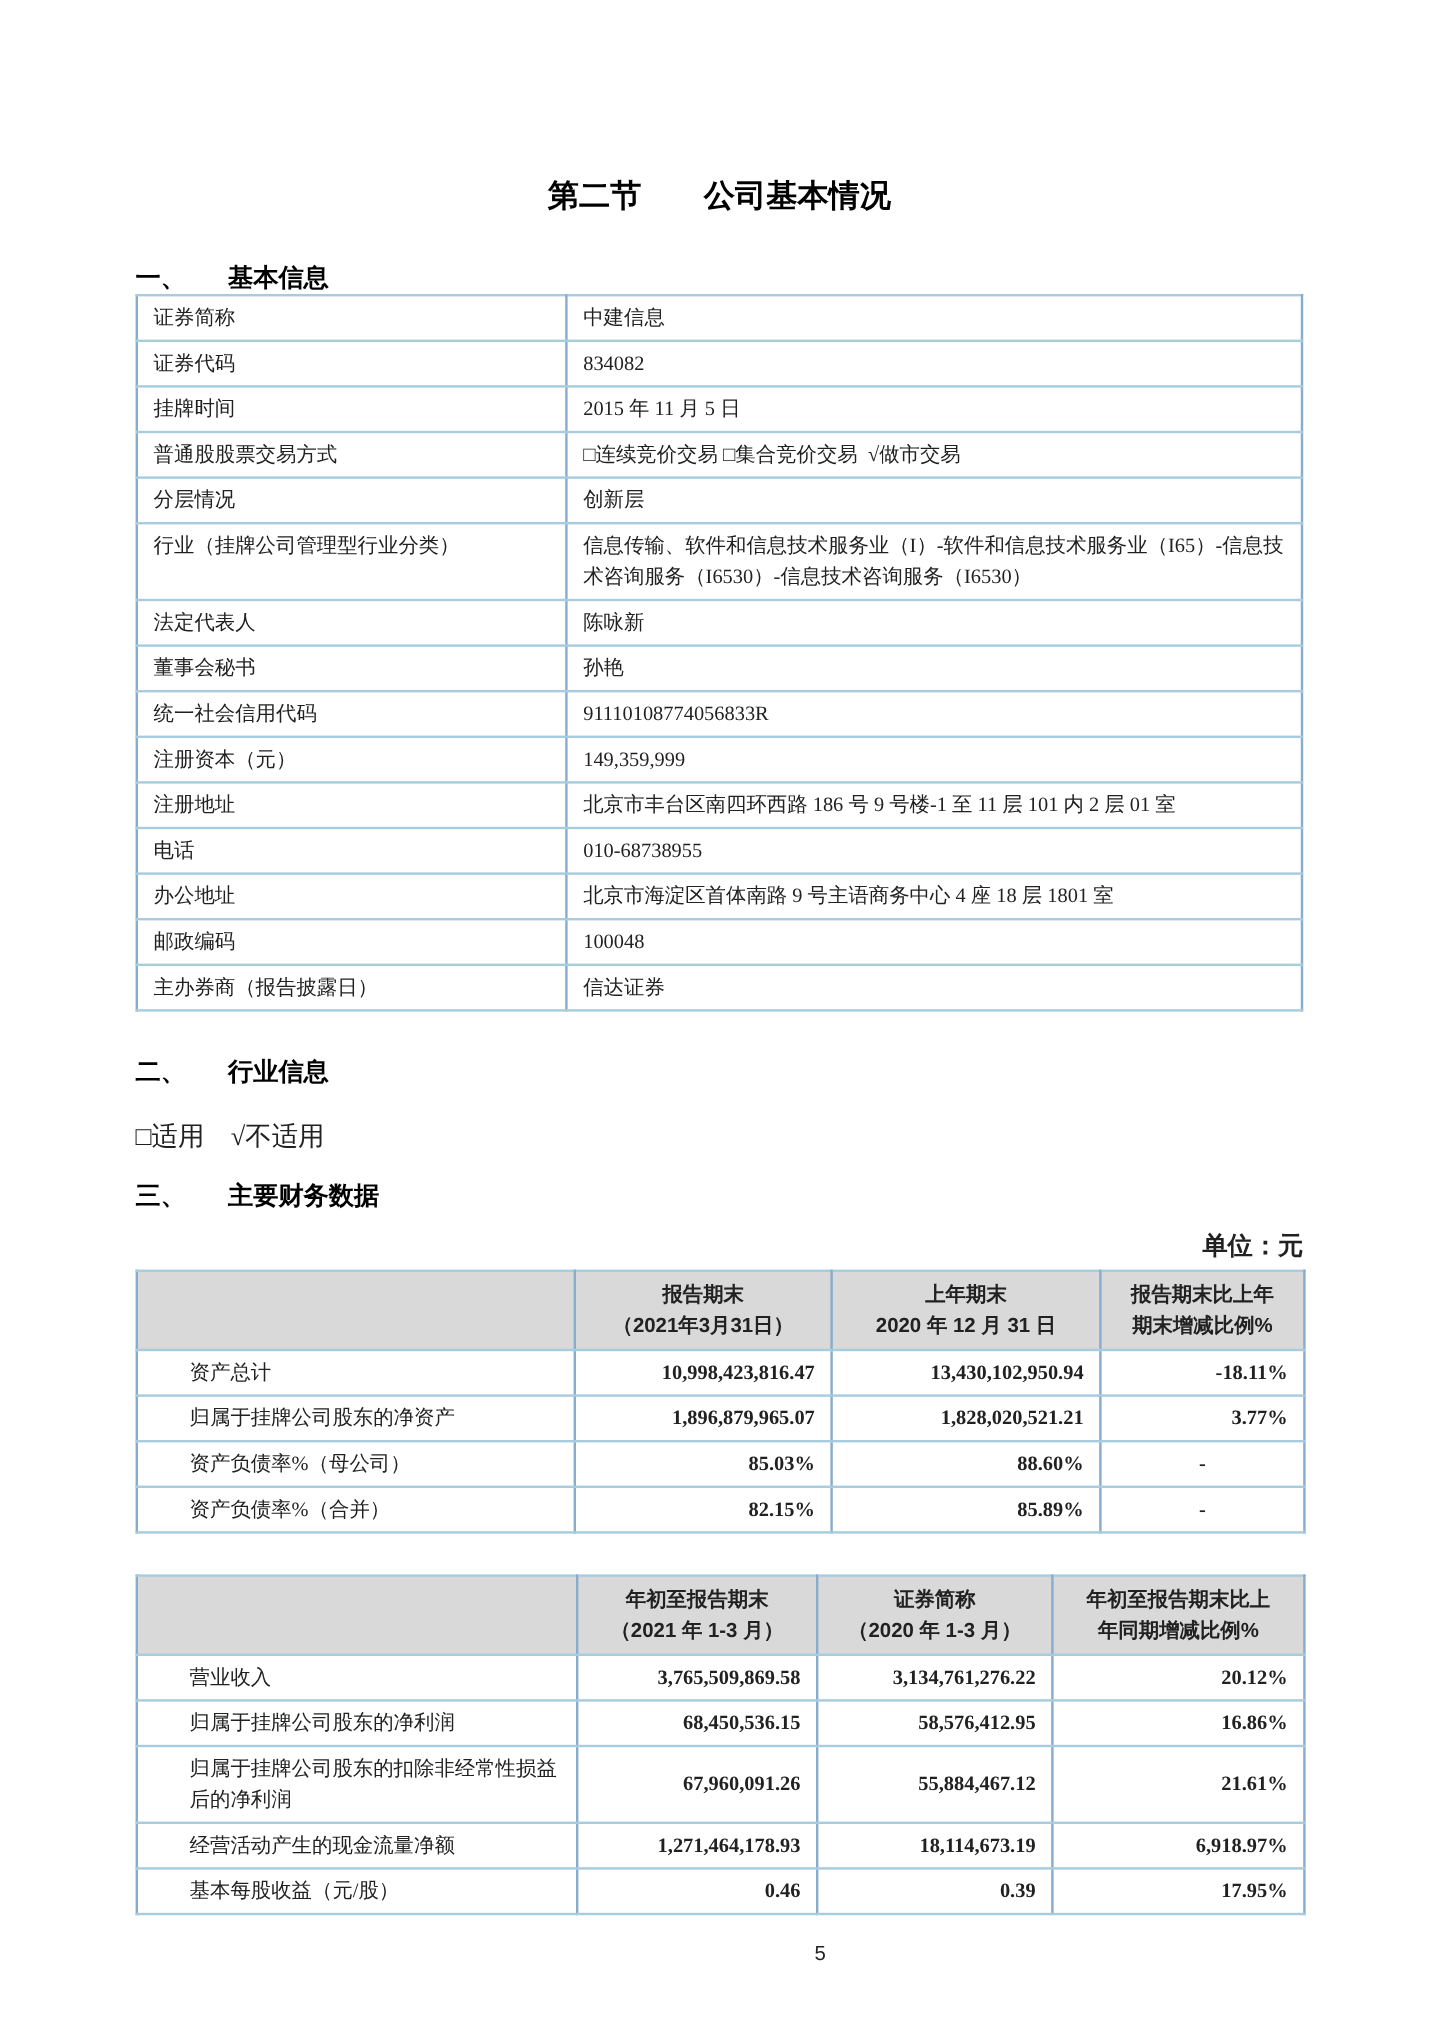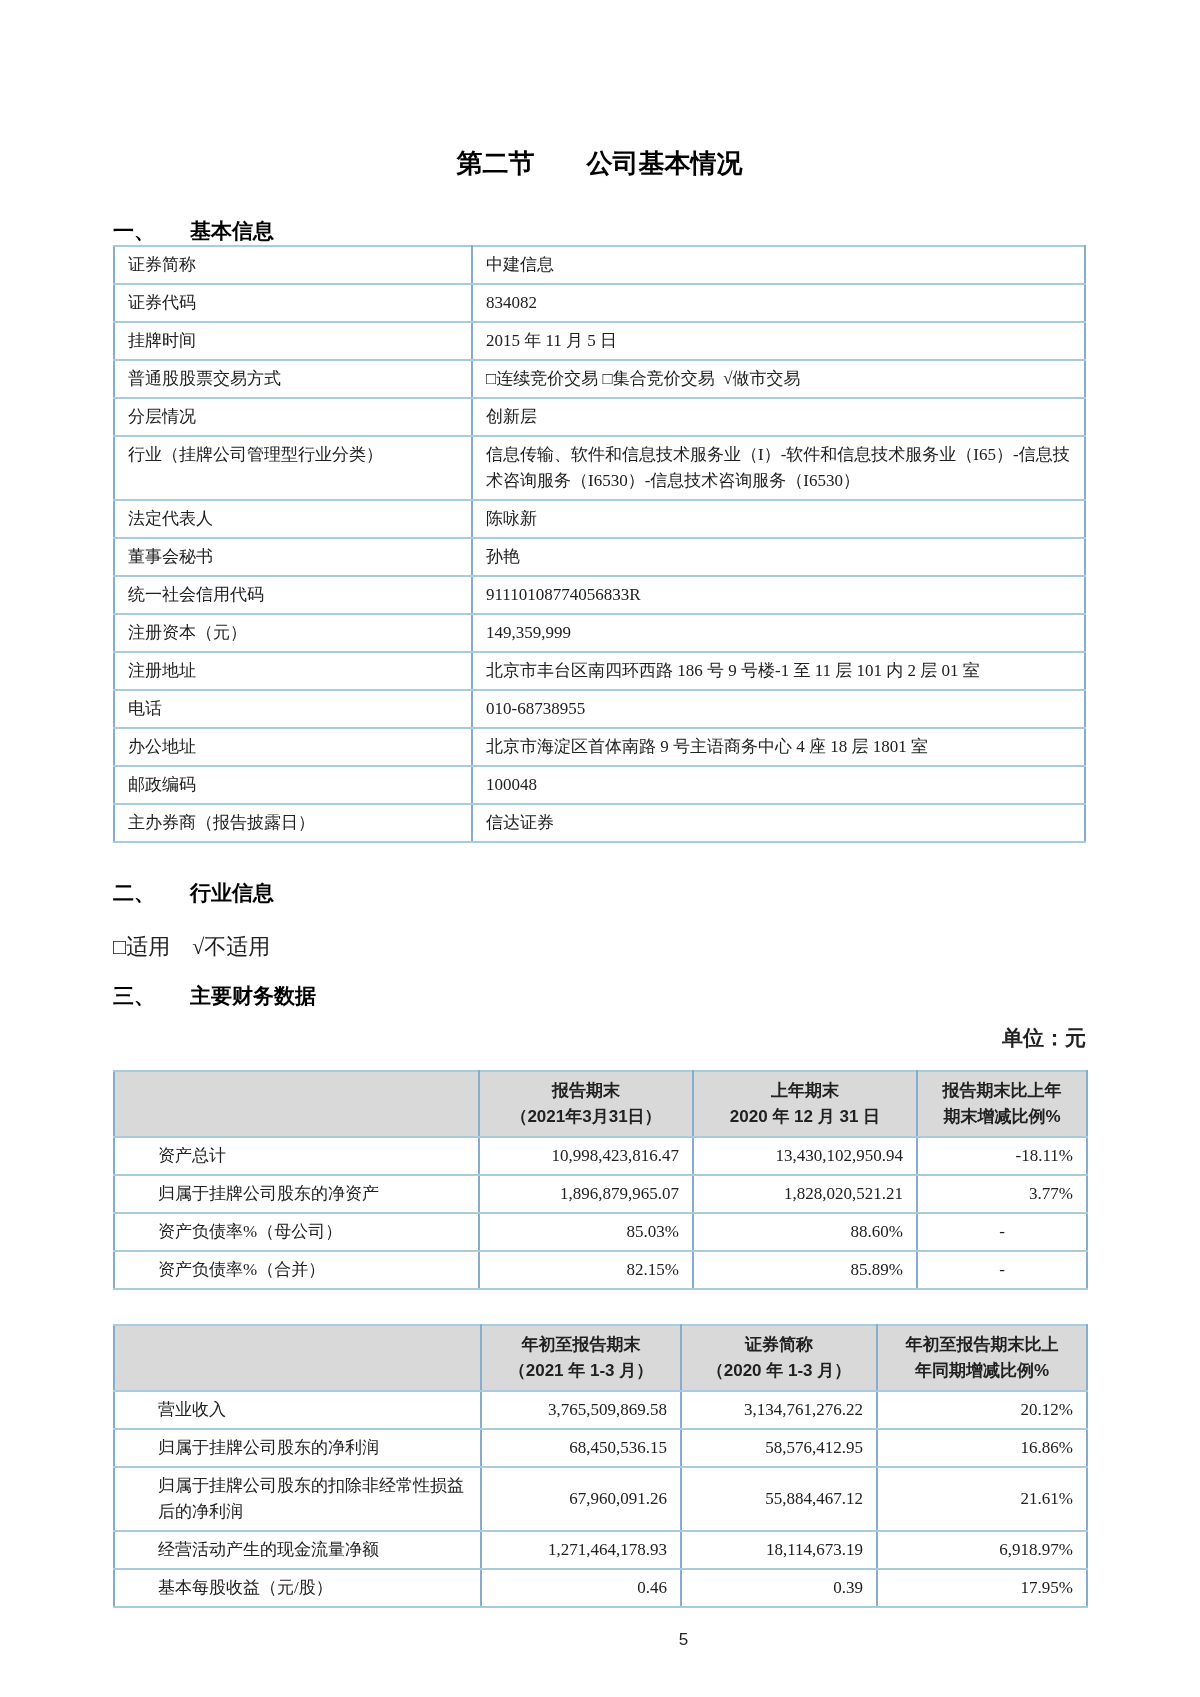--- a/index.html
+++ b/index.html
@@ -37,23 +37,23 @@
     vertical-align:top;white-space:pre-wrap;word-break:break-all;
   }
   .basic-table{}
   .basic-table .label-cell{width:358px;}
   .fin-table td.head{
     background:var(--header-bg);
     font-family:"Liberation Sans","DejaVu Sans",sans-serif;
     font-weight:bold;text-align:center;padding:6px 6px;
   }
   .fin-table td.row-label{text-align:left;padding-left:43px;}
-  .fin-table td.num{text-align:right;vertical-align:middle;}
+  .fin-table td.num{text-align:right;vertical-align:middle;font-weight:bold;}
   .fin-table td.num.center{text-align:center;}
-  .fin1{margin-top:18px;}
+  .fin1{margin-top:6px;}
   .fin2{margin-top:34px;}
   .fin1 .c1{width:365px;}.fin1 .c2{width:214px;}.fin1 .c3{width:224px;}.fin1 .c4{width:170px;}
   .fin2 .c1{width:367px;}.fin2 .c2{width:200px;}.fin2 .c3{width:196px;}.fin2 .c4{width:210px;}
   .applicability{margin-top:25px;font-size:22px;white-space:pre-wrap;}
   .unit-label{margin-top:14px;text-align:right;font-size:21px;font-weight:600;}
   .page-number{
     margin-top:22px;text-align:center;font-size:17px;
     font-family:"Liberation Sans","DejaVu Sans",sans-serif;
     position:relative;left:84px;
   }

